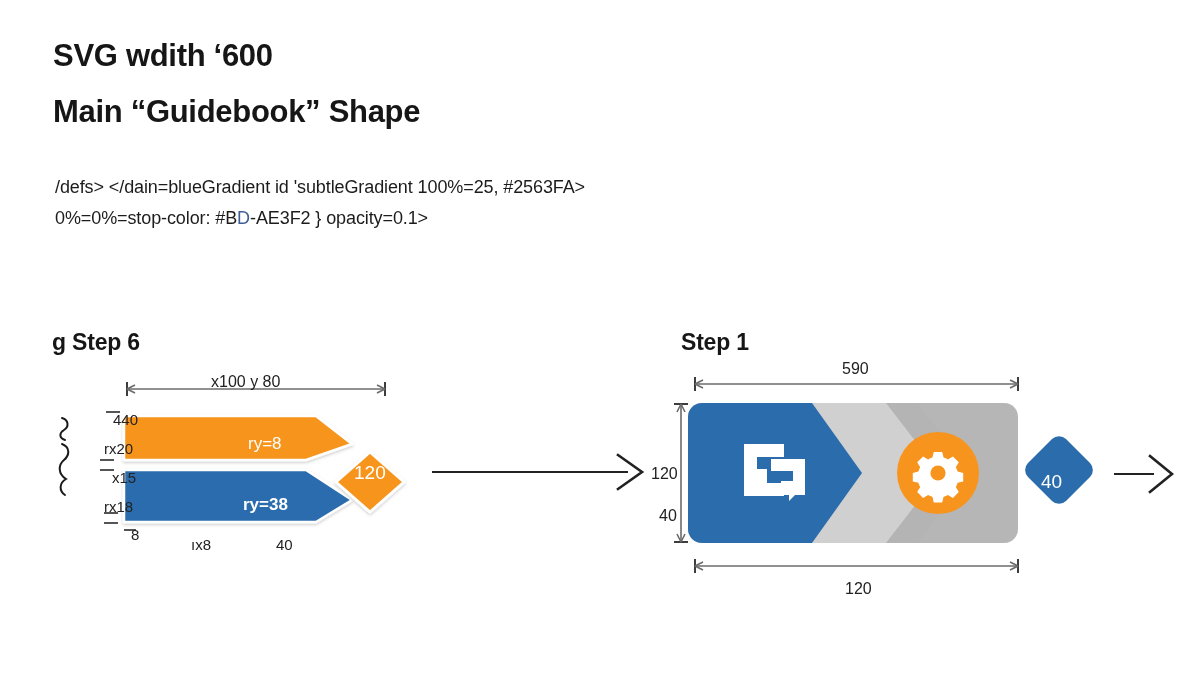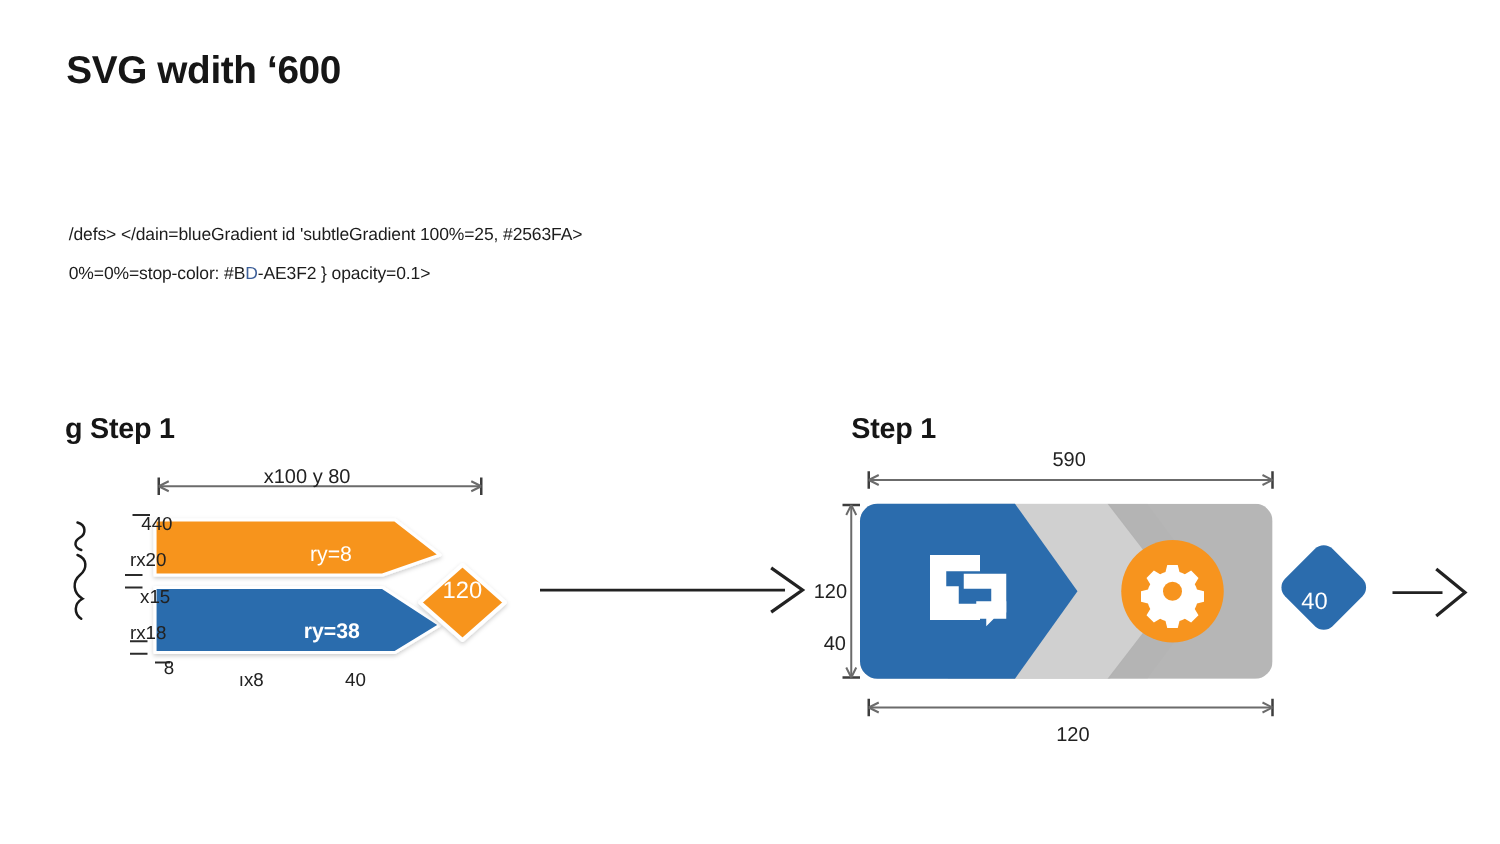--- a/index.html
+++ b/index.html
@@ -18,21 +18,21 @@
   .h-title{
     position:absolute;font-weight:bold;color:#161616;
     letter-spacing:-0.3px;white-space:nowrap;
   }
   #title-1{left:53px;top:38px;font-size:31px;}
   #title-2{left:53px;top:94px;font-size:31px;}
 
   
   .code-block{
     position:absolute;left:55px;top:172px;width:1010px;
-    font-size:14px;line-height:31px;color:#1c1c1c;
+    font-size:18px;line-height:31px;color:#1c1c1c;
     letter-spacing:-0.1px;white-space:nowrap;
   }
   .code-line{display:block;}
   .tint-blue{color:#3d5f98;}
 
   
   .sec-label{
     position:absolute;font-weight:bold;font-size:23px;color:#161616;
     white-space:nowrap;letter-spacing:-0.2px;
   }
@@ -57,27 +57,28 @@
   .dimtick{stroke:#3d3d3d;stroke-width:2;}
   .squiggle{stroke:#1a1a1a;stroke-width:2;fill:none;stroke-linecap:round;}
   .ticksm{stroke:#2b2b2b;stroke-width:1.6;}
 </style>
 </head>
 <body>
 
 <div class="page">
 
   <div class="h-title" id="title-1">SVG wdith ‘600</div>
+  <div class="h-title" id="title-2">Main “Guidebook” Shape</div>
 
   <div class="code-block">
     <span class="code-line">/defs&gt; &lt;/dain=blueGradient id 'subtleGradient 100%=25, #2563FA&gt;</span>
     <span class="code-line"><span>0%=0%=stop-color: #B</span><span class="tint-blue">D</span><span>-AE3F2 } opacity=0.1&gt;</span></span>
   </div>
 
-  <div class="sec-label" id="left-step">g Step 1</div>
+  <div class="sec-label" id="left-step">g Step 6</div>
 
   <div id="left-diagram">
     <svg width="420" height="200" viewBox="0 0 420 200" xmlns="http://www.w3.org/2000/svg">
       <defs>
         <filter id="softshadowL" x="-30%" y="-30%" width="170%" height="170%">
           <feDropShadow dx="0" dy="1.5" stdDeviation="1.6" flood-color="#000" flood-opacity="0.20"></feDropShadow>
         </filter>
       </defs>
 
       <g>

